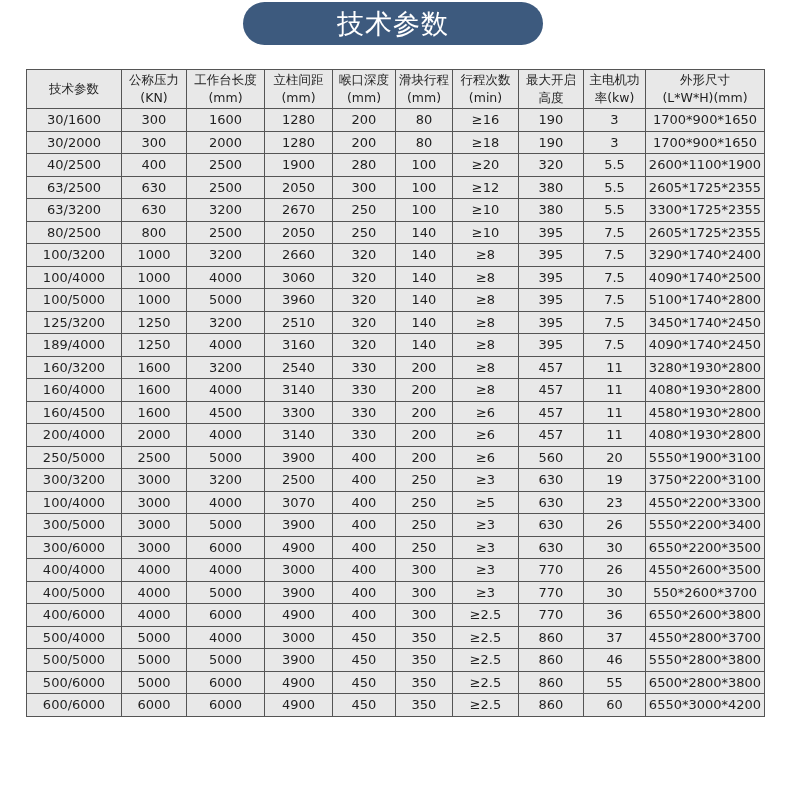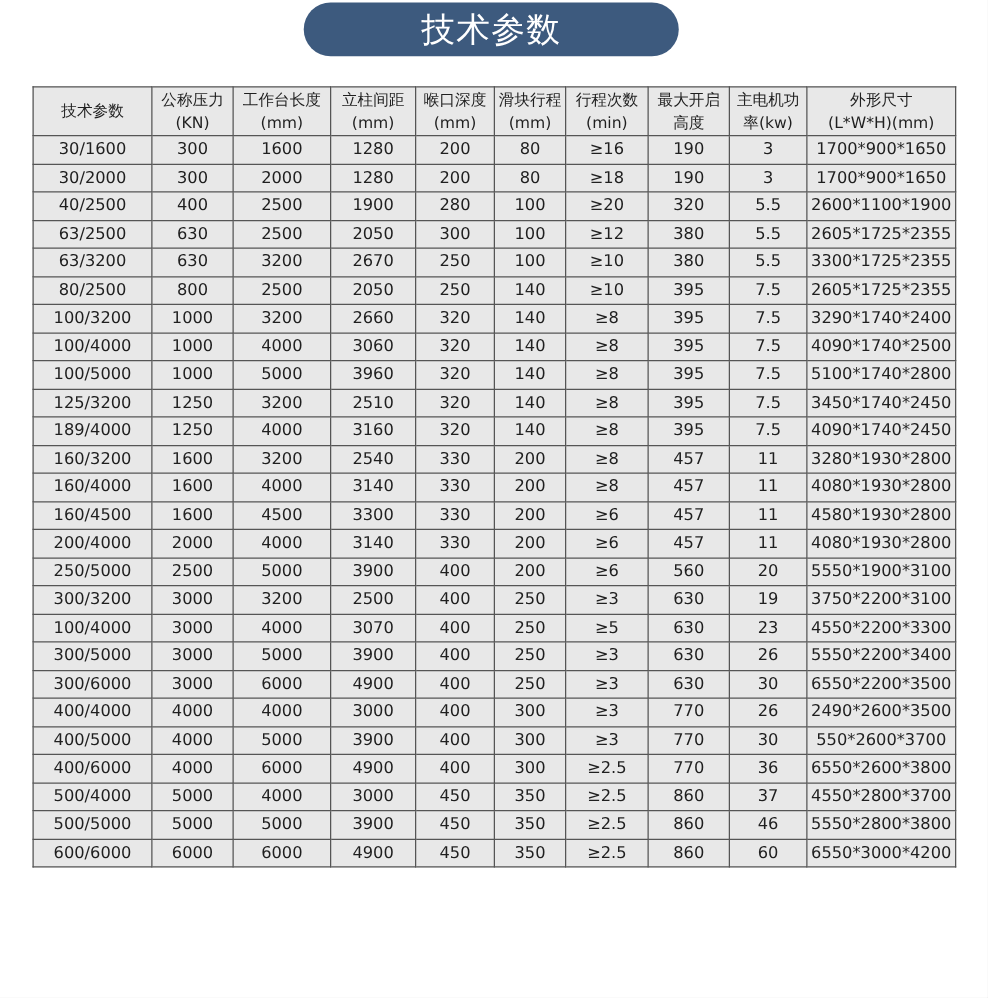--- a/index.html
+++ b/index.html
@@ -306,21 +306,21 @@
       <tr>
         <td>400/4000</td>
         <td>4000</td>
         <td>4000</td>
         <td>3000</td>
         <td>400</td>
         <td>300</td>
         <td>≥3</td>
         <td>770</td>
         <td>26</td>
-        <td>2490*2600*3500</td>
+        <td>4550*2600*3500</td>
       </tr>
       <tr>
         <td>400/5000</td>
         <td>4000</td>
         <td>5000</td>
         <td>3900</td>
         <td>400</td>
         <td>300</td>
         <td>≥3</td>
         <td>770</td>
@@ -355,20 +355,32 @@
         <td>500/5000</td>
         <td>5000</td>
         <td>5000</td>
         <td>3900</td>
         <td>450</td>
         <td>350</td>
         <td>≥2.5</td>
         <td>860</td>
         <td>46</td>
         <td>5550*2800*3800</td>
+      </tr>
+      <tr>
+        <td>500/6000</td>
+        <td>5000</td>
+        <td>6000</td>
+        <td>4900</td>
+        <td>450</td>
+        <td>350</td>
+        <td>≥2.5</td>
+        <td>860</td>
+        <td>55</td>
+        <td>6500*2800*3800</td>
       </tr>
       <tr>
         <td>600/6000</td>
         <td>6000</td>
         <td>6000</td>
         <td>4900</td>
         <td>450</td>
         <td>350</td>
         <td>≥2.5</td>
         <td>860</td>

